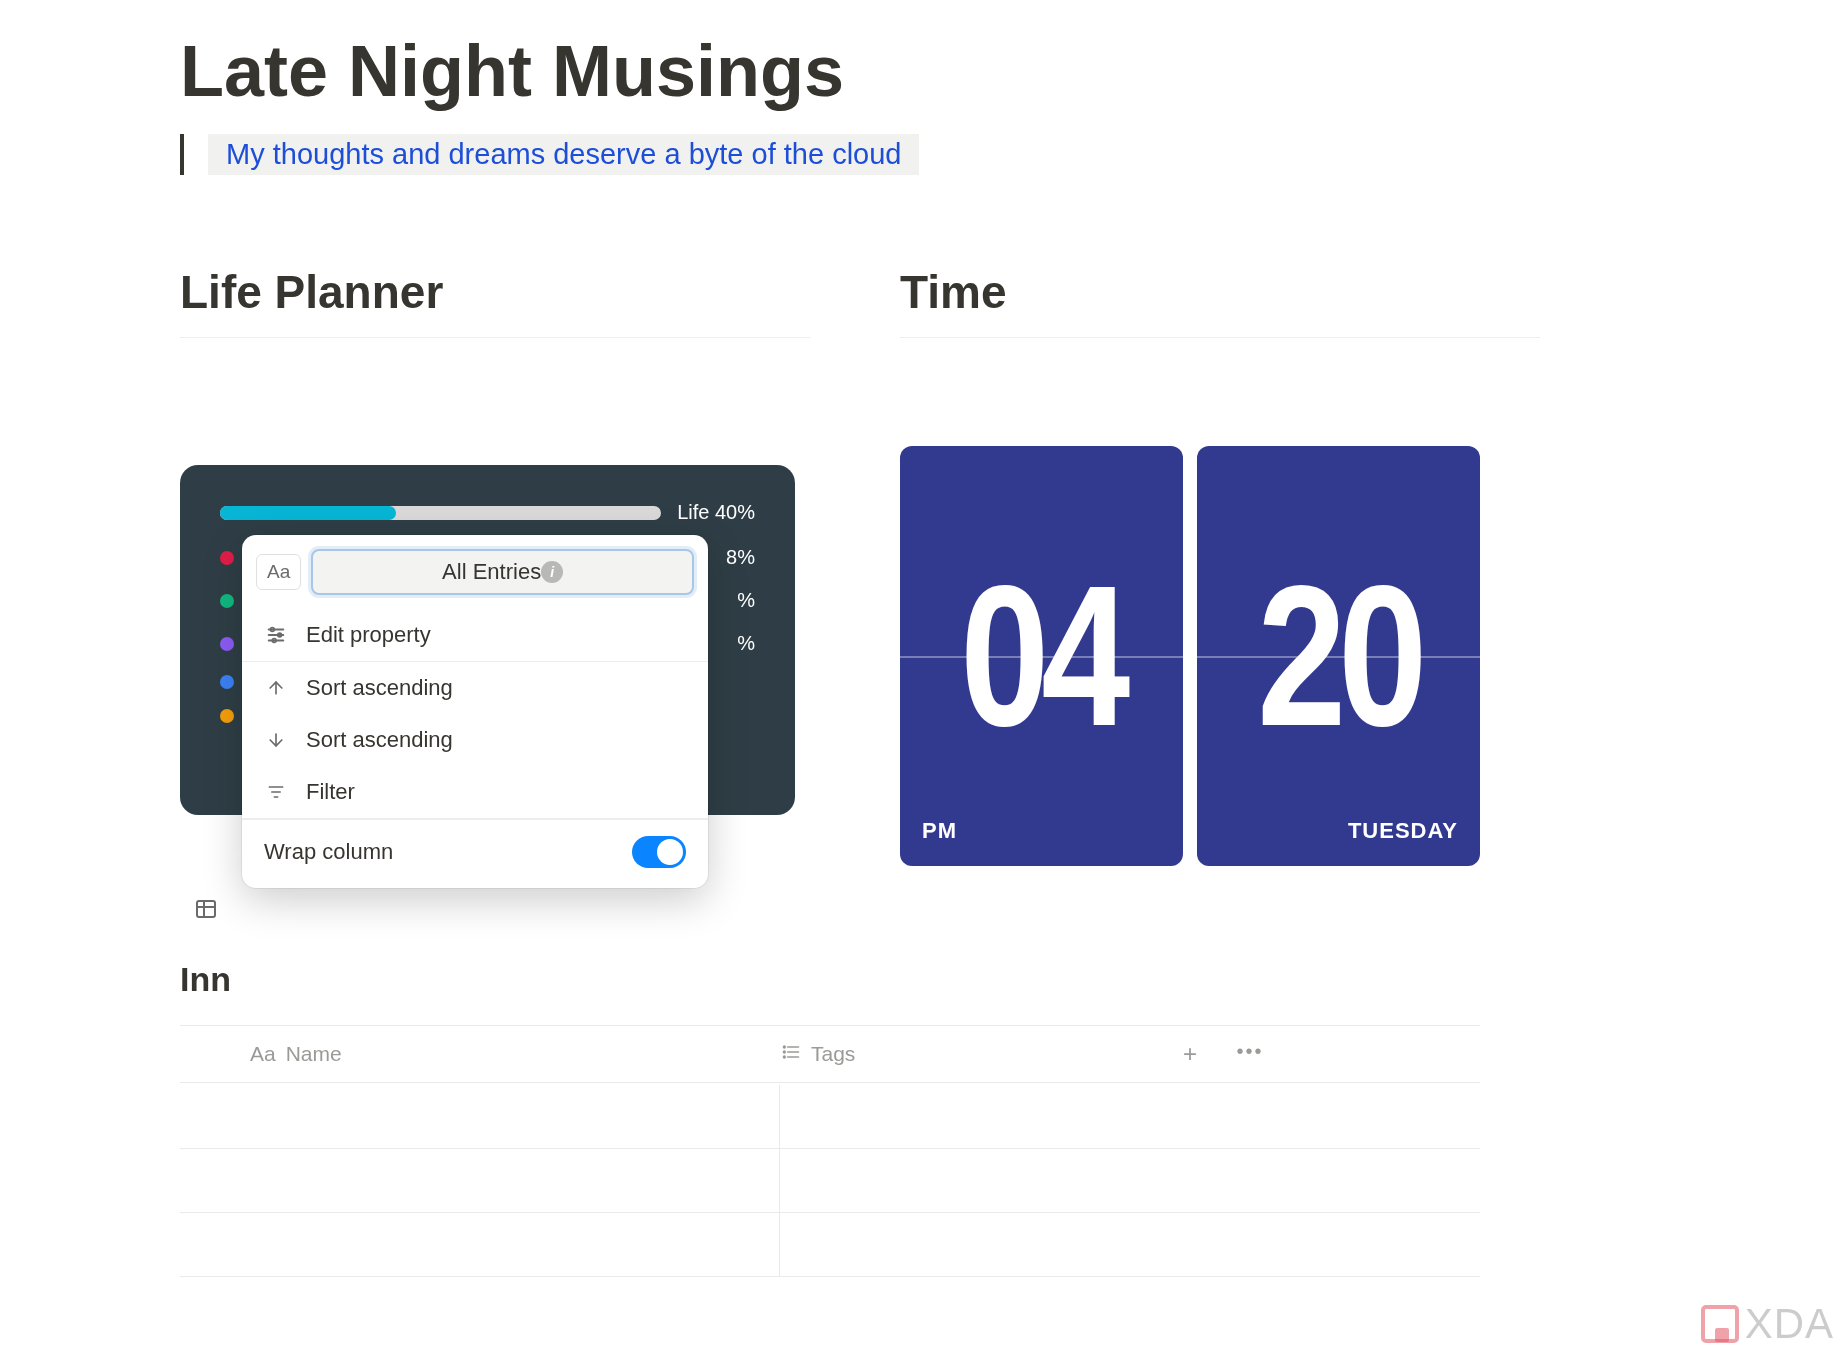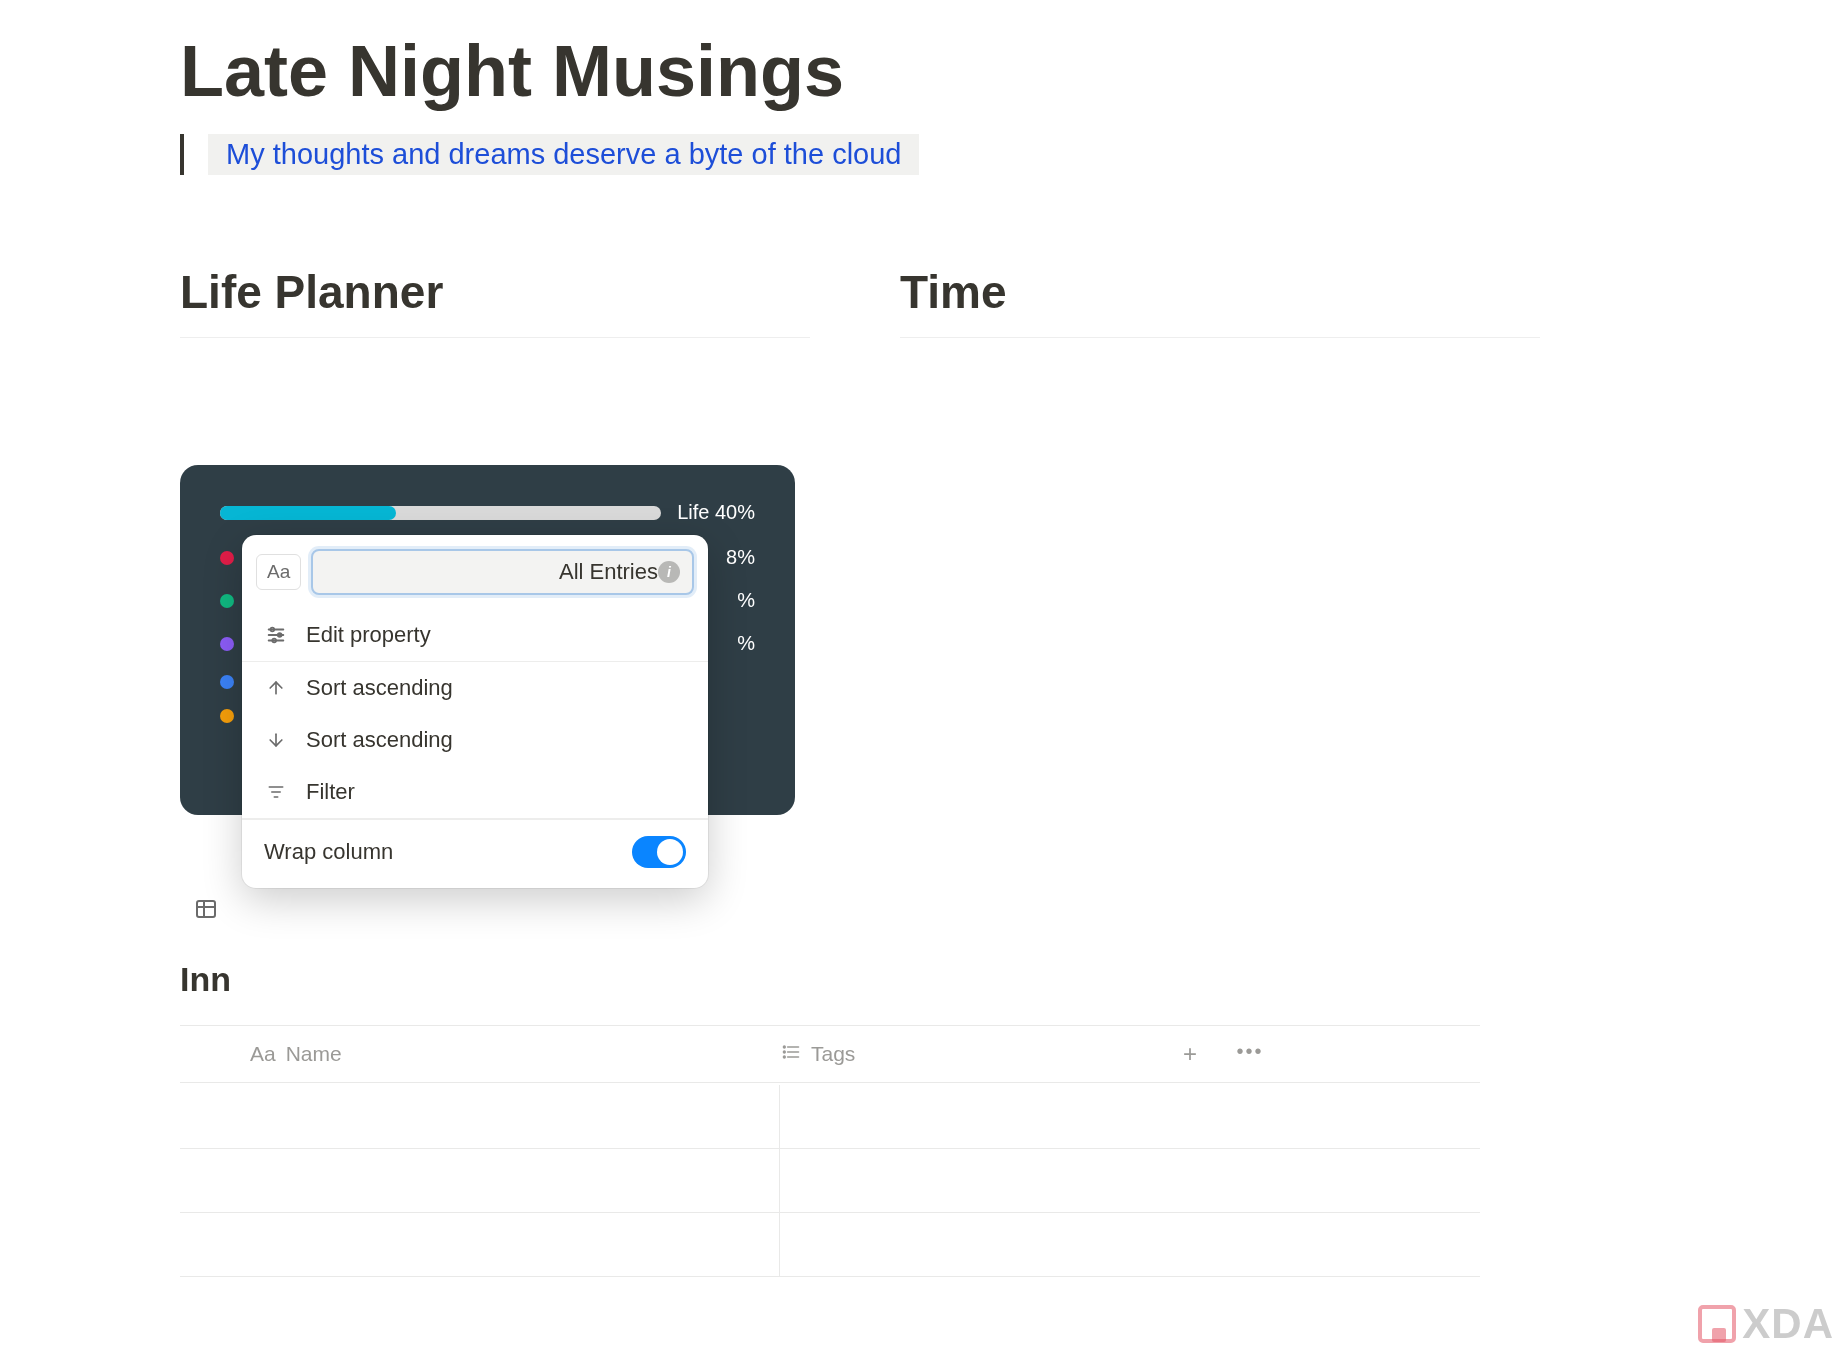--- a/index.html
+++ b/index.html
@@ -116,21 +116,21 @@
       border: 1px solid #e0e0e0;
       border-radius: 6px;
       padding: 6px 10px;
       font-size: 19px;
       color: #6b6b6b;
     }
     .menu-input {
       flex: 1;
       display: flex;
       align-items: center;
-      justify-content: flex-end;
+      justify-content: center;
       border: 2px solid #a8c7e8;
       background: #f3f3f2;
       border-radius: 8px;
       padding: 8px 12px;
       font-size: 22px;
       color: #37352f;
       box-shadow: 0 0 0 3px rgba(61,131,211,0.15);
     }
     .info-dot {
       width: 22px; height: 22px;
@@ -267,21 +267,21 @@
       font-family: "Arial Narrow", Arial, sans-serif;
     }
     .flip-label.left { left: 22px; }
     .flip-label.right { right: 22px; }
     
     .watermark {
       position: absolute;
       right: 0;
       bottom: 0;
       font-size: 42px;
-      font-weight: 700;
+      font-weight: 400;
       color: rgba(110,110,110,0.35);
       letter-spacing: 1px;
       display: flex;
       align-items: center;
       font-family: Arial, sans-serif;
       justify-content: space-between;
     }
     .wm-box {
       width: 38px; height: 38px;
       border: 4px solid rgba(227,86,102,0.55);
@@ -442,20 +442,32 @@
         </div>
         <div class="table-row">
           <div class="table-cell-left"></div>
         </div>
       </div>
     </div>
 
     <div class="right-col">
       <h2 class="section-heading">Time</h2>
 
+      <div class="flip-row">
+        <div class="flip-card">
+          <div class="flip-split"></div>
+          <div class="flip-digit">04</div>
+          <div class="flip-label left">PM</div>
+        </div>
+        <div class="flip-card">
+          <div class="flip-split"></div>
+          <div class="flip-digit">20</div>
+          <div class="flip-label right">TUESDAY</div>
+        </div>
+      </div>
     </div>
   </div>
 </div>
 
 <div class="watermark">
   <span class="wm-box"></span>
   <span>XDA</span>
 </div>
 
 </body></html>

